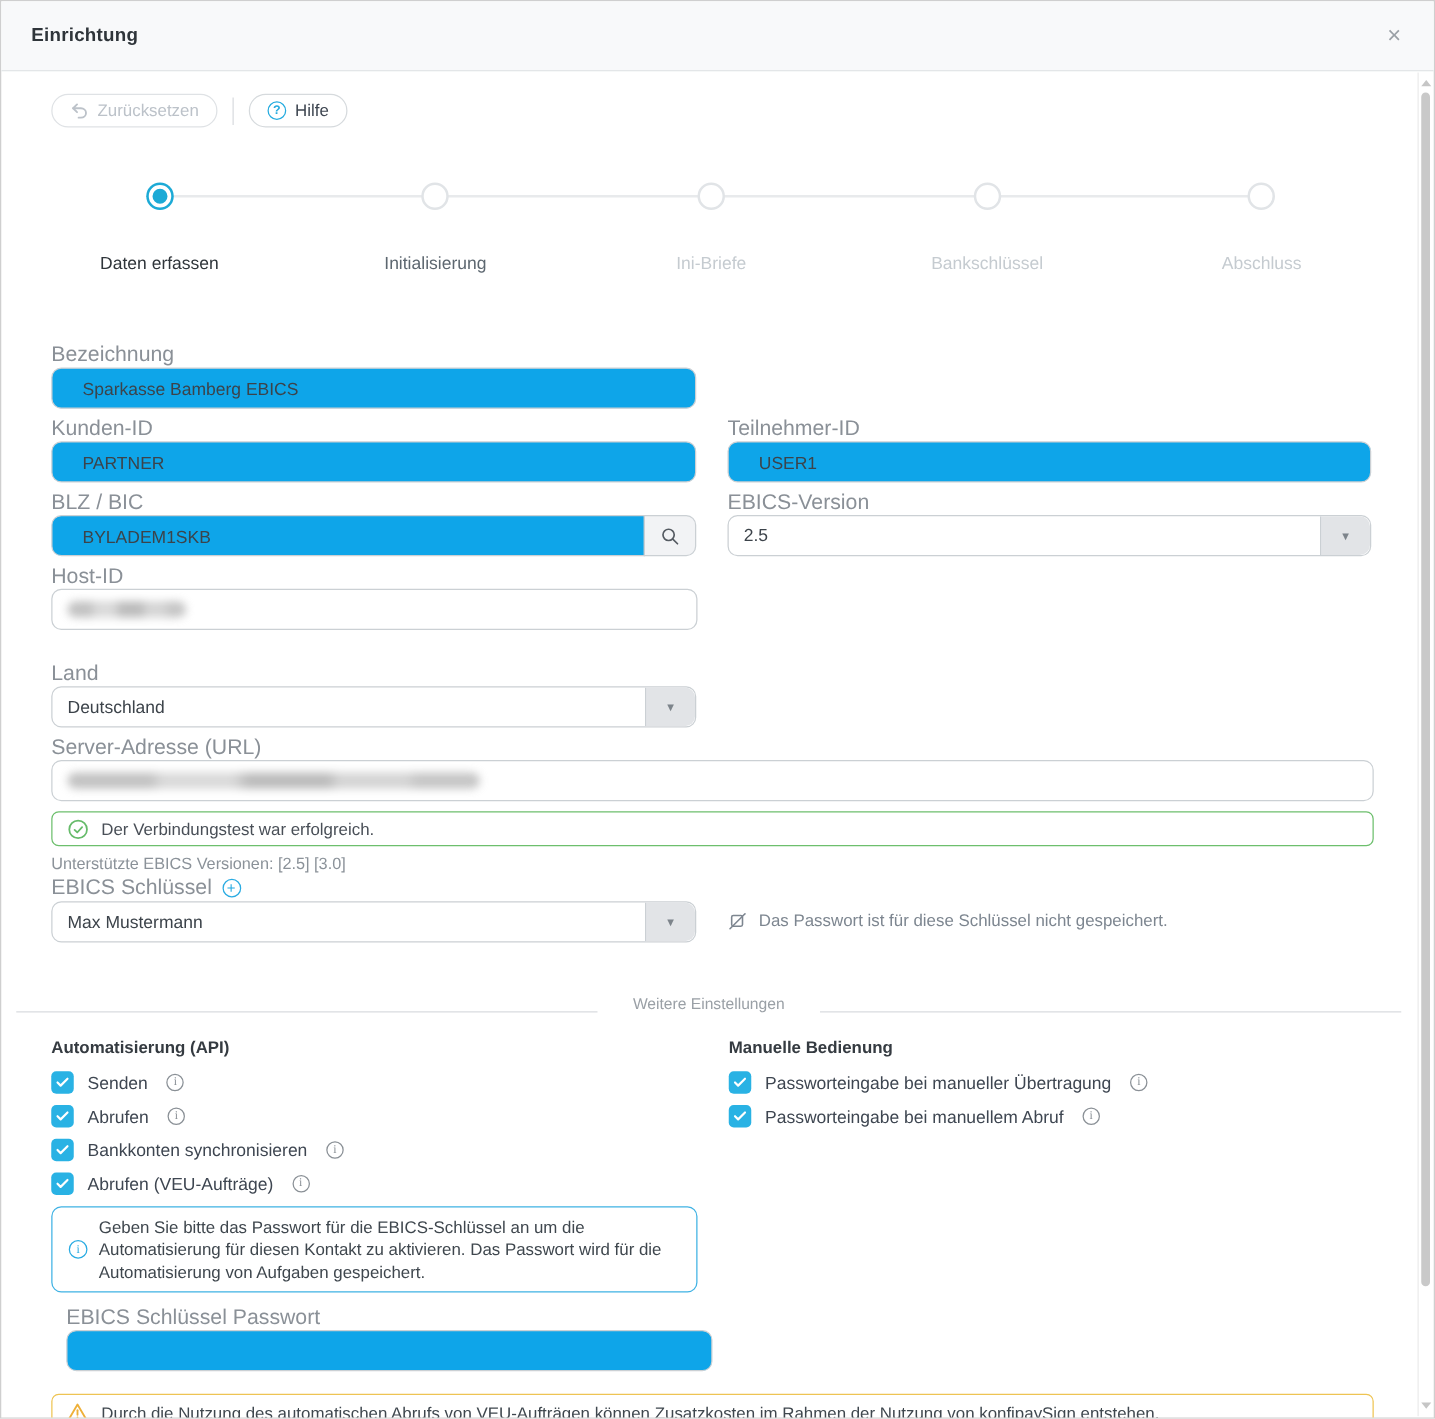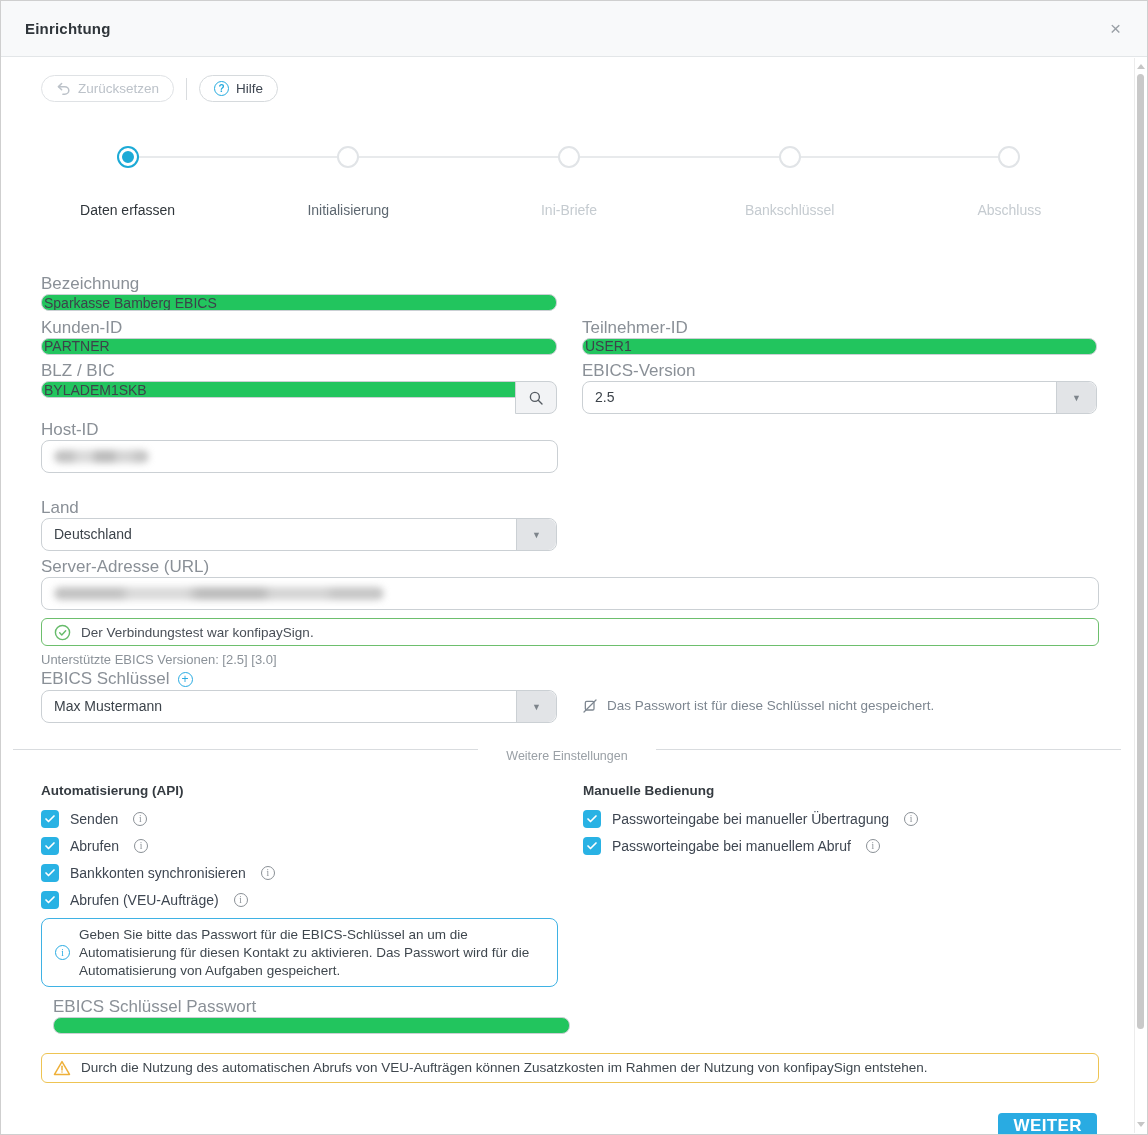--- a/index.html
+++ b/index.html
@@ -34,21 +34,21 @@
   .step--active .step-label { color:#2f353a; }
   .step--next .step-label { color:#5d6770; }
   .step--upcoming .step-label { color:#c5cbd0; }
 
   
   .row2 { display:flex; gap:25px; }
   .colL { width:517px; } .colR { width:516px; }
   .field { margin-top:6px; }
   .field:first-child { margin-top:0; }
   .f-label { display:block; font-size:17px; color:#8a9097; height:18px; }
-  .t-input { width:100%; height:17px; margin-top:2px; border:1px solid #cbd0d4; border-radius:8px; padding:0 2px; font-size:14px; color:#3c434a; font-family:"Liberation Sans",sans-serif; background:#22c55e; outline:none; }
+  .t-input { width:100%; height:33px; margin-top:2px; border:1px solid #cbd0d4; border-radius:8px; padding:0 24px; font-size:14px; color:#3c434a; font-family:"Liberation Sans",sans-serif; background:#0ea5e9; outline:none; }
   .input-like { position:relative; width:100%; height:33px; margin-top:2px; border:1px solid #cbd0d4; border-radius:8px; background:#fff; display:flex; align-items:center; padding:0 12px; }
   .redacted { height:13px; border-radius:7px; opacity:.6; filter:blur(3.5px); background:linear-gradient(90deg,#9a9a9a 0 20%,#c0c0c0 23% 40%,#8f8f8f 44% 63%,#b8b8b8 66% 82%,#a0a0a0 85% 100%); }
   .redacted.host { width:95px; } .redacted.url { width:330px; }
 
   .input-group { display:flex; margin-top:2px; }
   .input-group .t-input { margin-top:0; border-radius:8px 0 0 8px; flex:1; }
   .search-btn { width:42px; height:33px; margin-left:-1px; border:1px solid #cbd0d4; border-radius:0 8px 8px 0; background:#f2f3f5; display:flex; align-items:center; justify-content:center; cursor:pointer; }
 
   .select { position:relative; width:100%; height:33px; margin-top:2px; border:1px solid #cbd0d4; border-radius:8px; background:#fff; cursor:pointer; }
   .select .sel-value { position:absolute; left:12px; top:0; line-height:31px; font-size:14px; color:#3c434a; }
@@ -58,21 +58,21 @@
   .status-ok { margin-top:8px; height:28px; border:1px solid #6dbf6d; border-radius:6px; display:flex; align-items:center; gap:10px; padding:0 12px; }
   .status-ok .txt { font-size:13.5px; color:#494f57; }
 
   .supported { margin-top:6px; font-size:13px; color:#8b9299; }
   .keylabel-row { margin-top:3px; display:flex; align-items:center; gap:8px; height:18px; }
   .keylabel-row .f-label { height:auto; }
   .plus-circle { display:inline-flex; align-items:center; justify-content:center; width:15px; height:15px; border:1.5px solid #29abe2; border-radius:50%; color:#29abe2; font-size:12px; line-height:1; cursor:pointer; }
   .key-row { display:flex; gap:25px; align-items:center; }
   .pw-note { display:flex; align-items:center; gap:9px; font-size:13.5px; color:#7d8690; }
 
-  .divider { margin:26px -24px 0 -28px; display:flex; align-items:flex-start; gap:28px; }
+  .divider { margin:42px -24px 0 -28px; display:flex; align-items:flex-end; gap:28px; }
   .divider .line { flex:1; height:1px; background:#d9dcdf; }
   .divider .dtext { font-size:12.5px; color:#9aa0a6; white-space:nowrap; }
 
   .settings { margin-top:20px; display:flex; gap:25px; }
   .sec-title { font-size:13.5px; font-weight:bold; color:#353b41; height:18px; }
   .cb-rows { margin-top:9px; }
   .cb-row { display:flex; align-items:center; gap:11px; height:18px; margin-bottom:9px; }
   .checkbox { width:18px; height:18px; border-radius:4px; background:#29b2e4; display:inline-flex; align-items:center; justify-content:center; cursor:pointer; flex:0 0 auto; }
   .cb-label { font-size:14px; color:#3e4651; }
   .info-i { display:inline-flex; align-items:center; justify-content:center; width:14px; height:14px; border:1.2px solid #8a9096; border-radius:50%; color:#8a9096; font-size:9.5px; margin-left:4px; cursor:pointer; font-family:"Liberation Serif",serif; }
@@ -242,21 +242,21 @@
         </div>
       </div>
 
       <div class="status-ok full">
         <span>
           <svg width="17" height="17" viewBox="0 0 24 24" fill="none" stroke="#66bb6a" stroke-width="2" stroke-linecap="round" stroke-linejoin="round">
             <circle cx="12" cy="12" r="10"></circle>
               <polyline points="8 12.5 11 15.5 16.5 9.5"></polyline>
           </svg>
         </span>
-        <span class="txt">Der Verbindungstest war konfipaySign.</span>
+        <span class="txt">Der Verbindungstest war erfolgreich.</span>
       </div>
 
       <div class="supported">Unterstützte EBICS Versionen: [2.5] [3.0]</div>
 
       <div class="keylabel-row">
         <span class="f-label">EBICS Schlüssel</span>
         <span class="plus-circle">+</span>
       </div>
 
       <div class="key-row">

